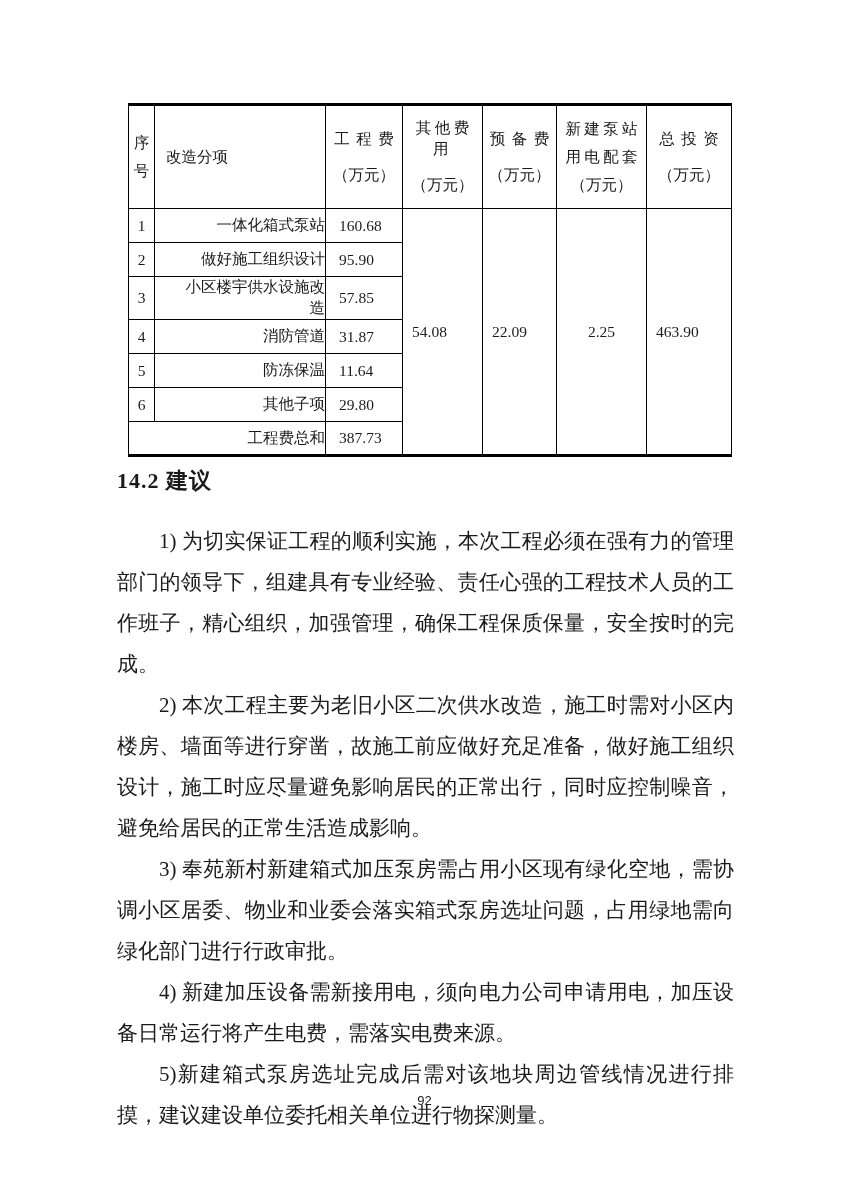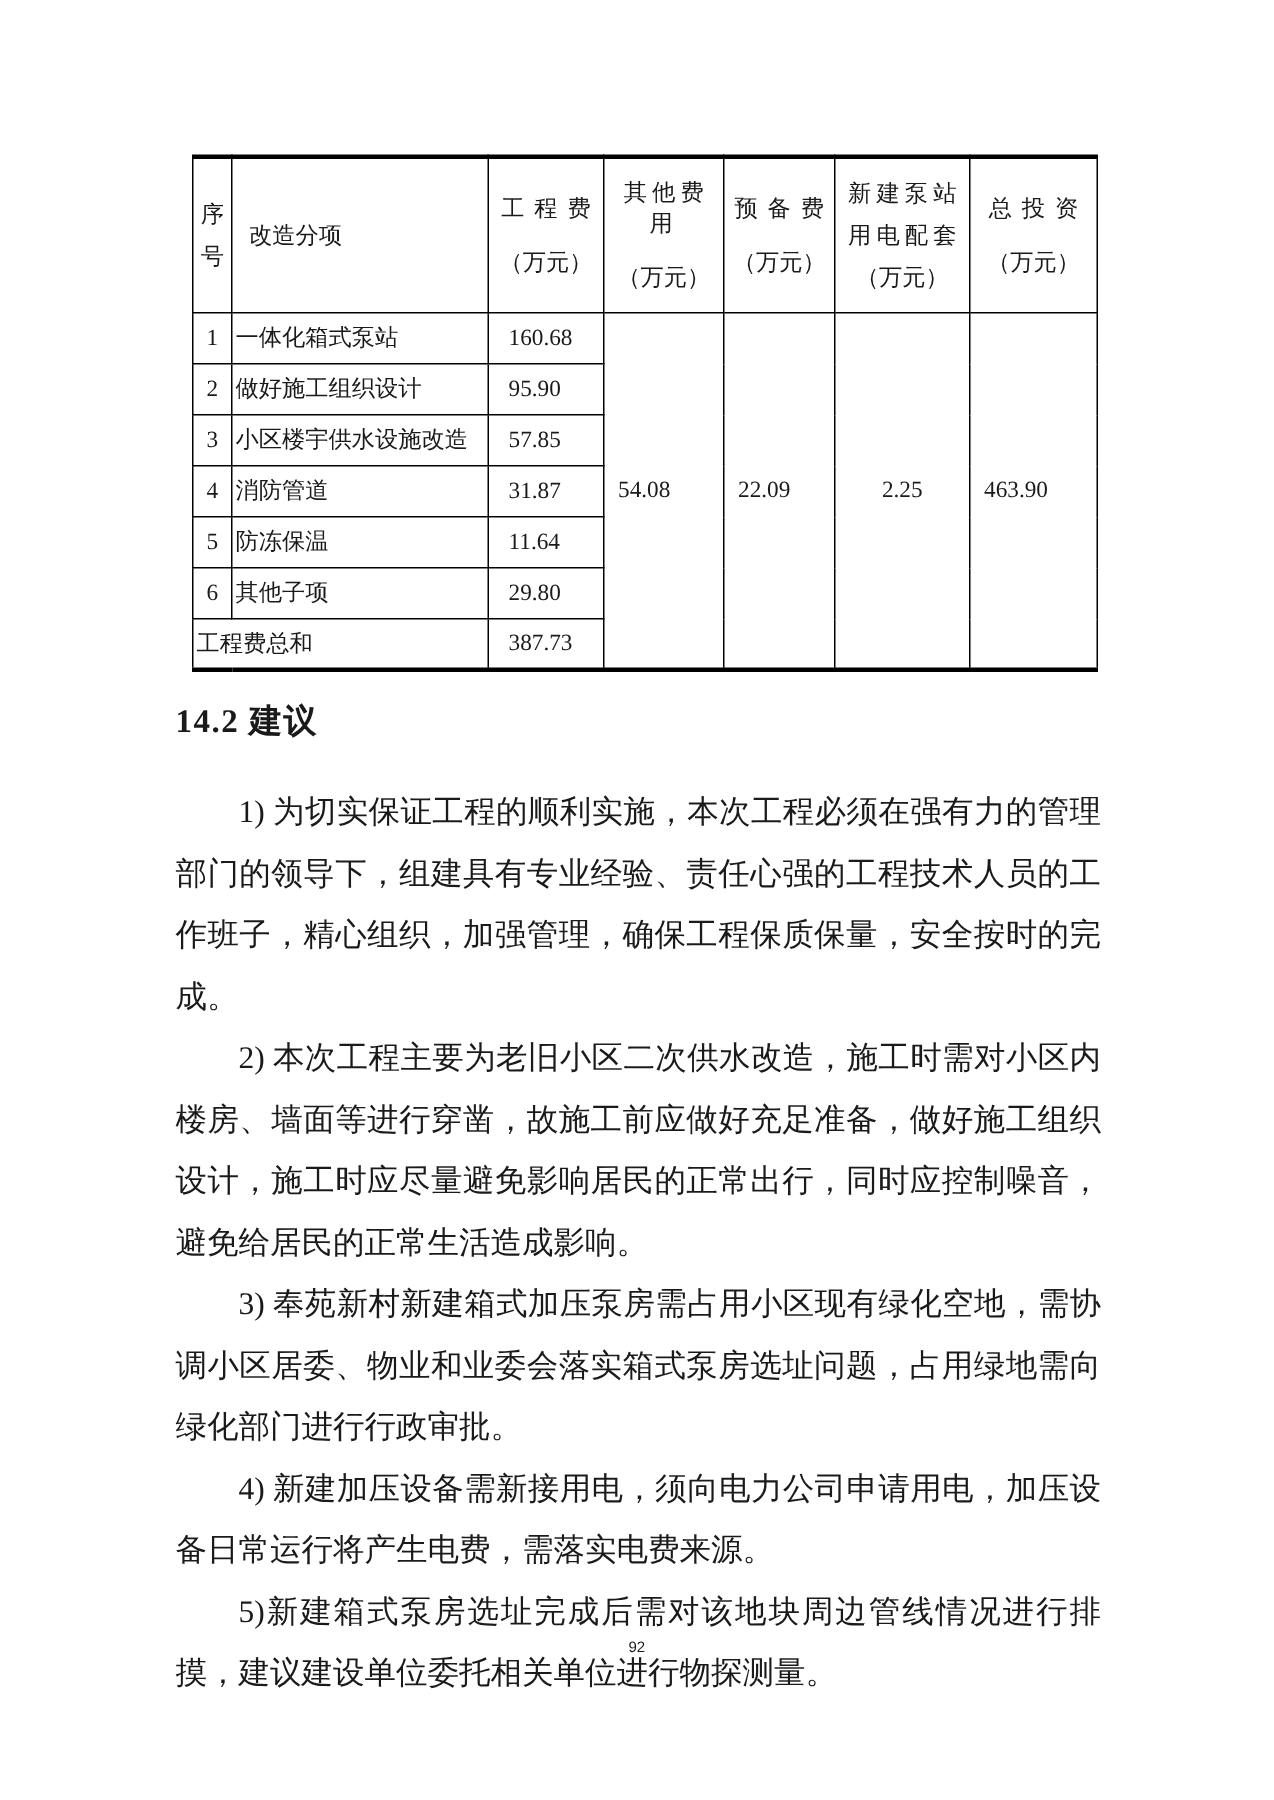--- a/index.html
+++ b/index.html
@@ -53,21 +53,21 @@
     justify-content: center;
     align-items: center;
     gap: 15px;
     height: 100%;
   }
   .th-cell.tight { gap: 7px; }
   .th-left { align-items: flex-start; padding-left: 11px; }
   .ls  { letter-spacing: 0.42em; text-indent: 0.42em; }
   .ls2 { letter-spacing: 0.22em; text-indent: 0.22em; }
   .c   { text-align: center; }
-  .l   { text-align: left; padding-left: 2px; }
+  .l   { text-align: right; padding-left: 28px; }
   .num { text-align: left; padding-left: 13px; margin-top: 12px; }
   .num-merge { text-align: left; padding-left: 9px; }
   .num-center { text-align: center; }
 
   
   .section-heading {
     position: absolute;
     top: 466px;
     left: 117px;
     font-size: 22px;
@@ -88,21 +88,21 @@
     text-indent: 42px;
   }
 
   
   .page-number {
     position: absolute;
     top: 1093px;
     left: 0;
     width: 849px;
     text-align: center;
-    font-size: 10px;
+    font-size: 13px;
     font-family: "Liberation Sans", "DejaVu Sans", sans-serif;
   }
 </style>
 </head>
 <body>
 
 <div class="page">
 
 
   <table class="cost-table">

